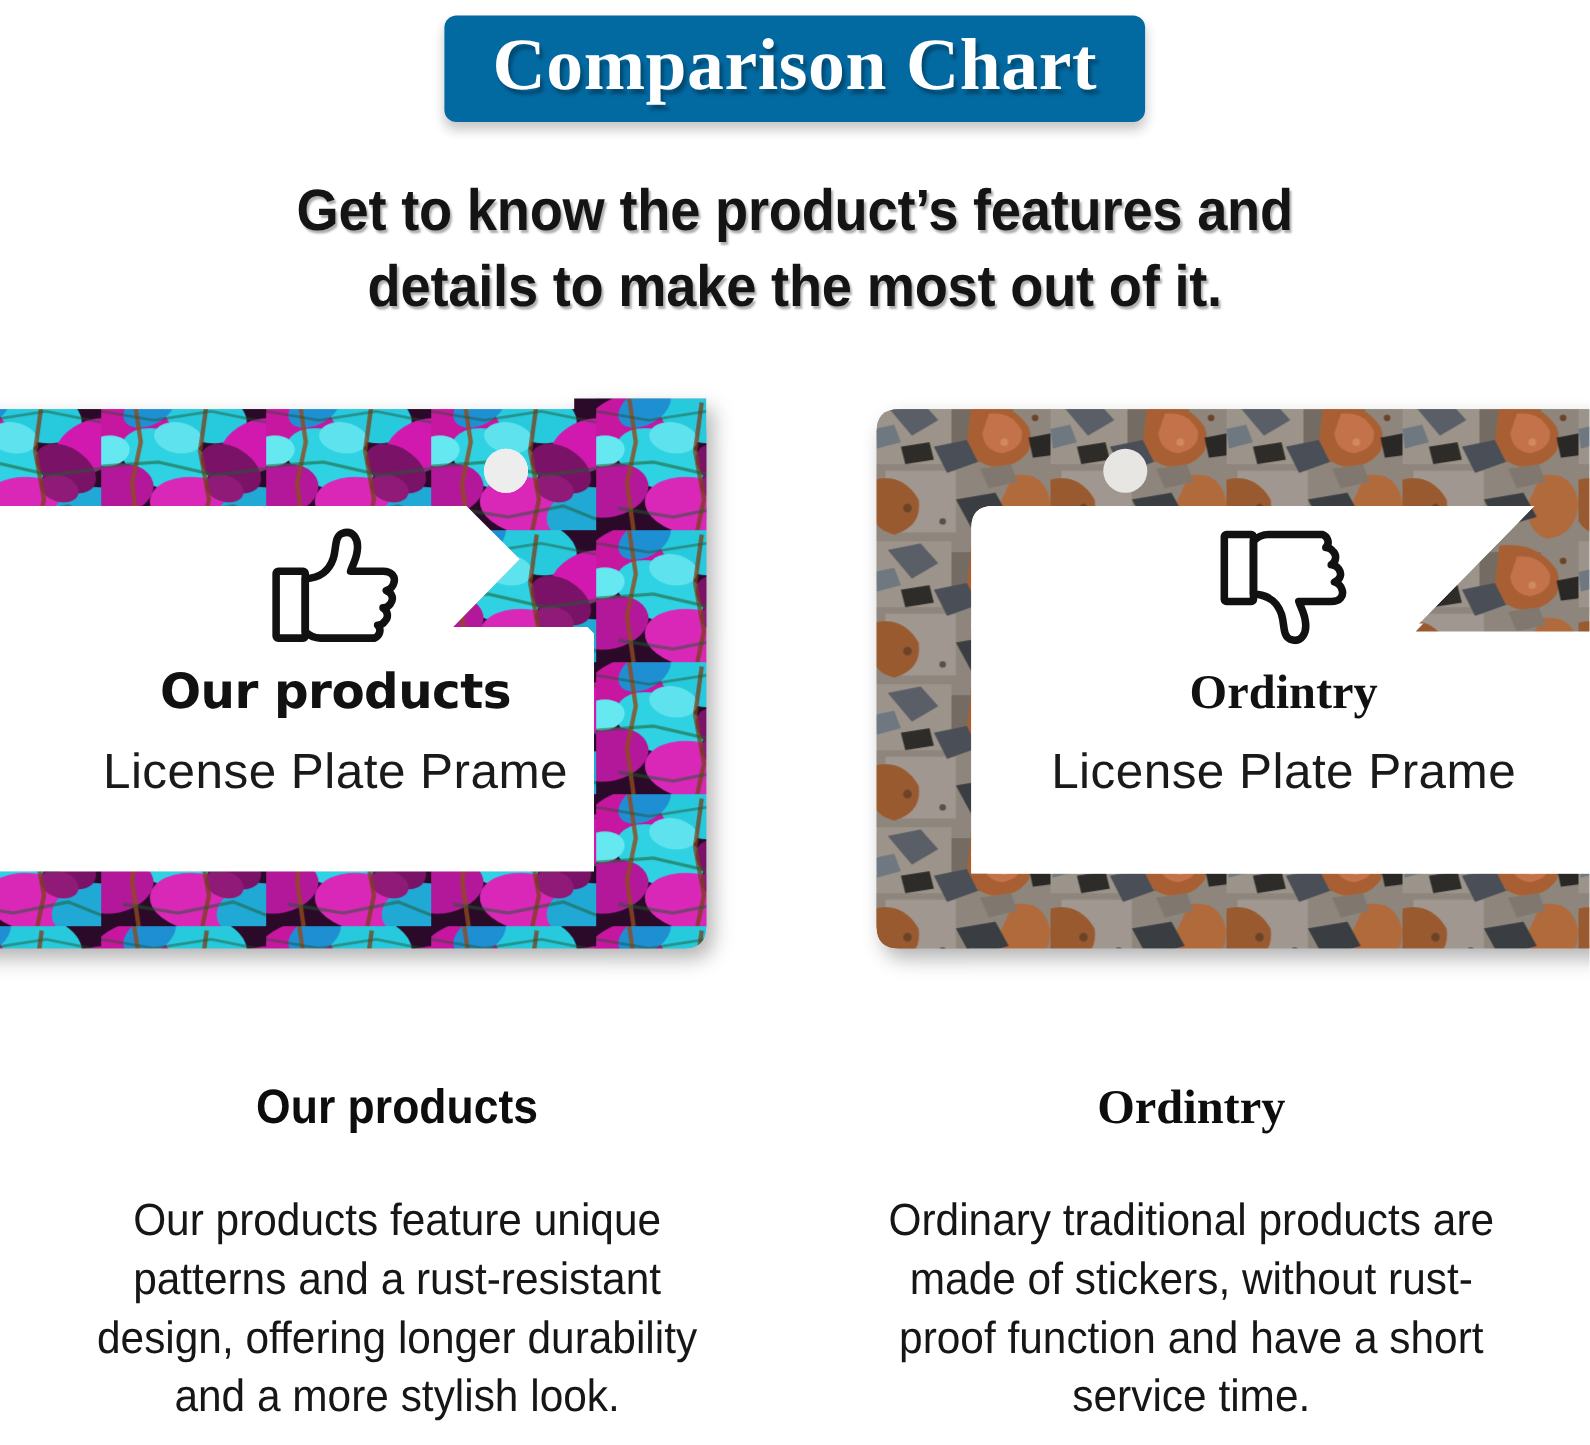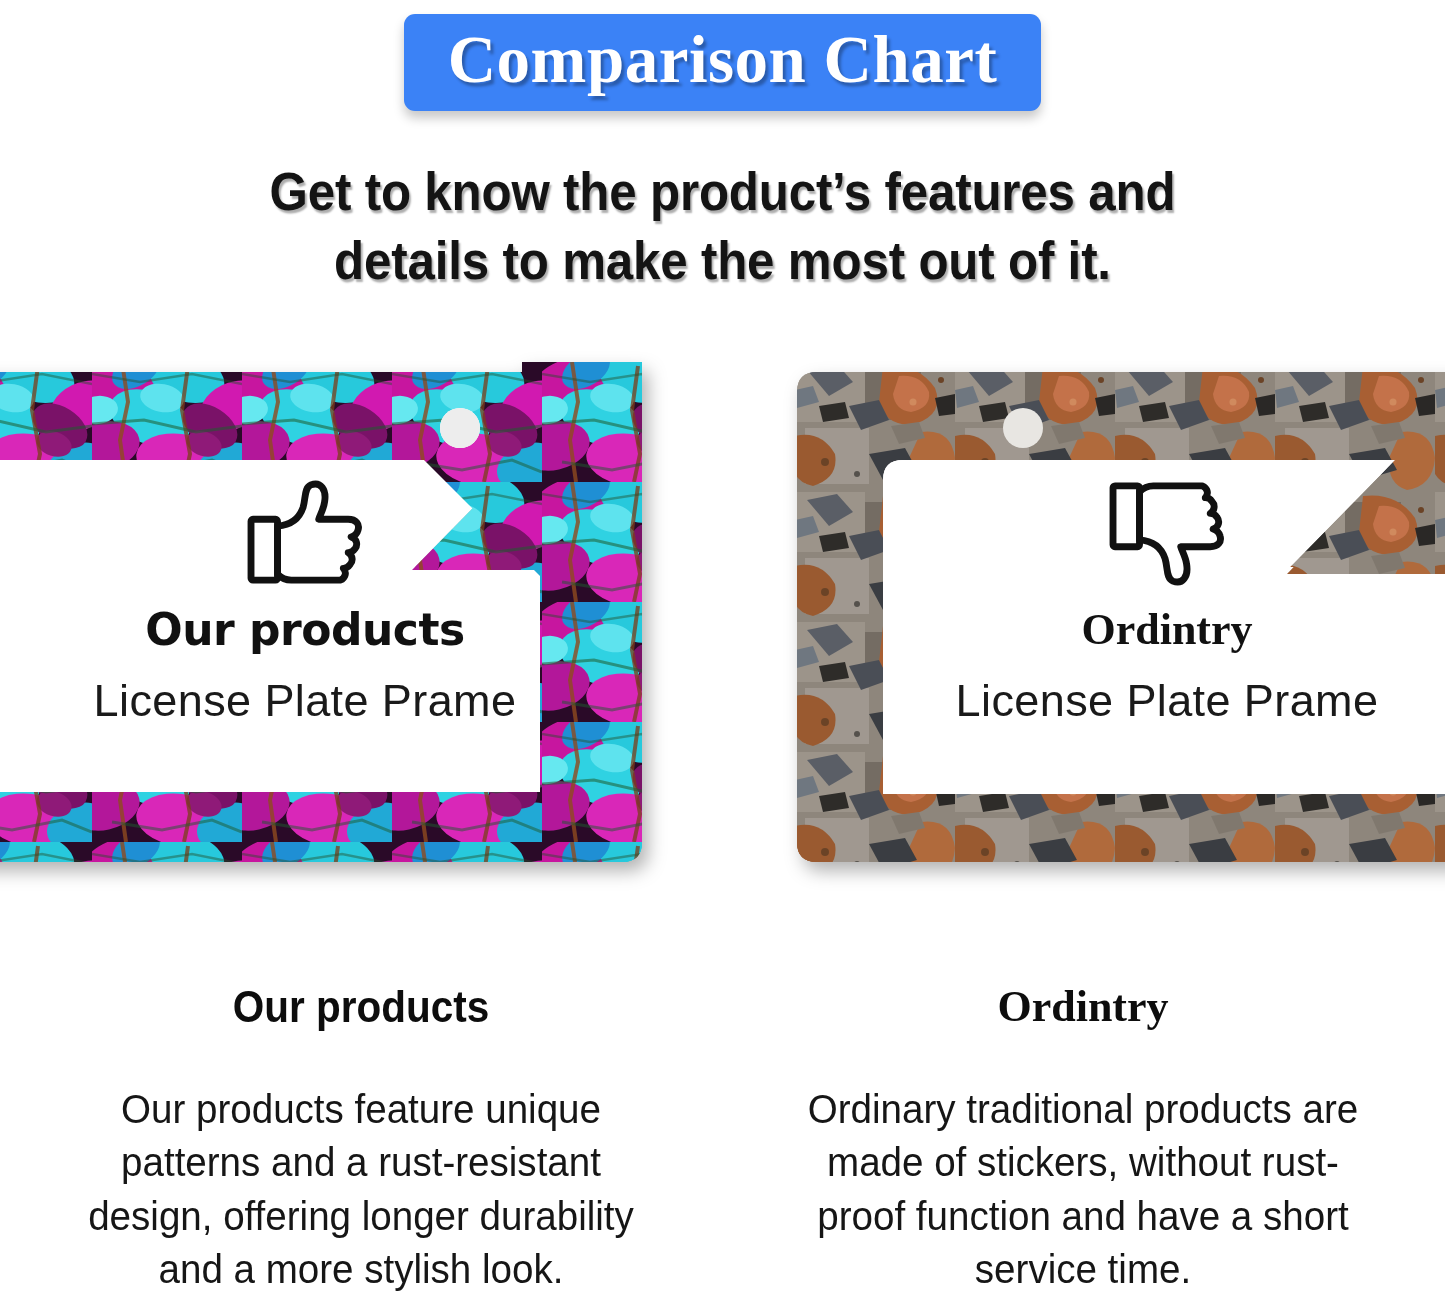--- a/index.html
+++ b/index.html
@@ -11,21 +11,21 @@
     overflow: hidden;
   }
 
   
   .banner-wrap {
     position: absolute;
     top: 14px; left: 0; width: 1445px;
     display: flex; justify-content: center;
   }
   .banner {
-    background: #3b82f6;
+    background: #0369a1;
     border-radius: 11px;
     padding: 6px 44px 12px 44px;
     box-shadow: 0 7px 11px rgba(0,0,0,0.22);
   }
   .banner-title {
     font-family: "Liberation Serif", serif;
     font-weight: bold;
     font-size: 67px;
     line-height: 1.18;
     color: #ffffff;

